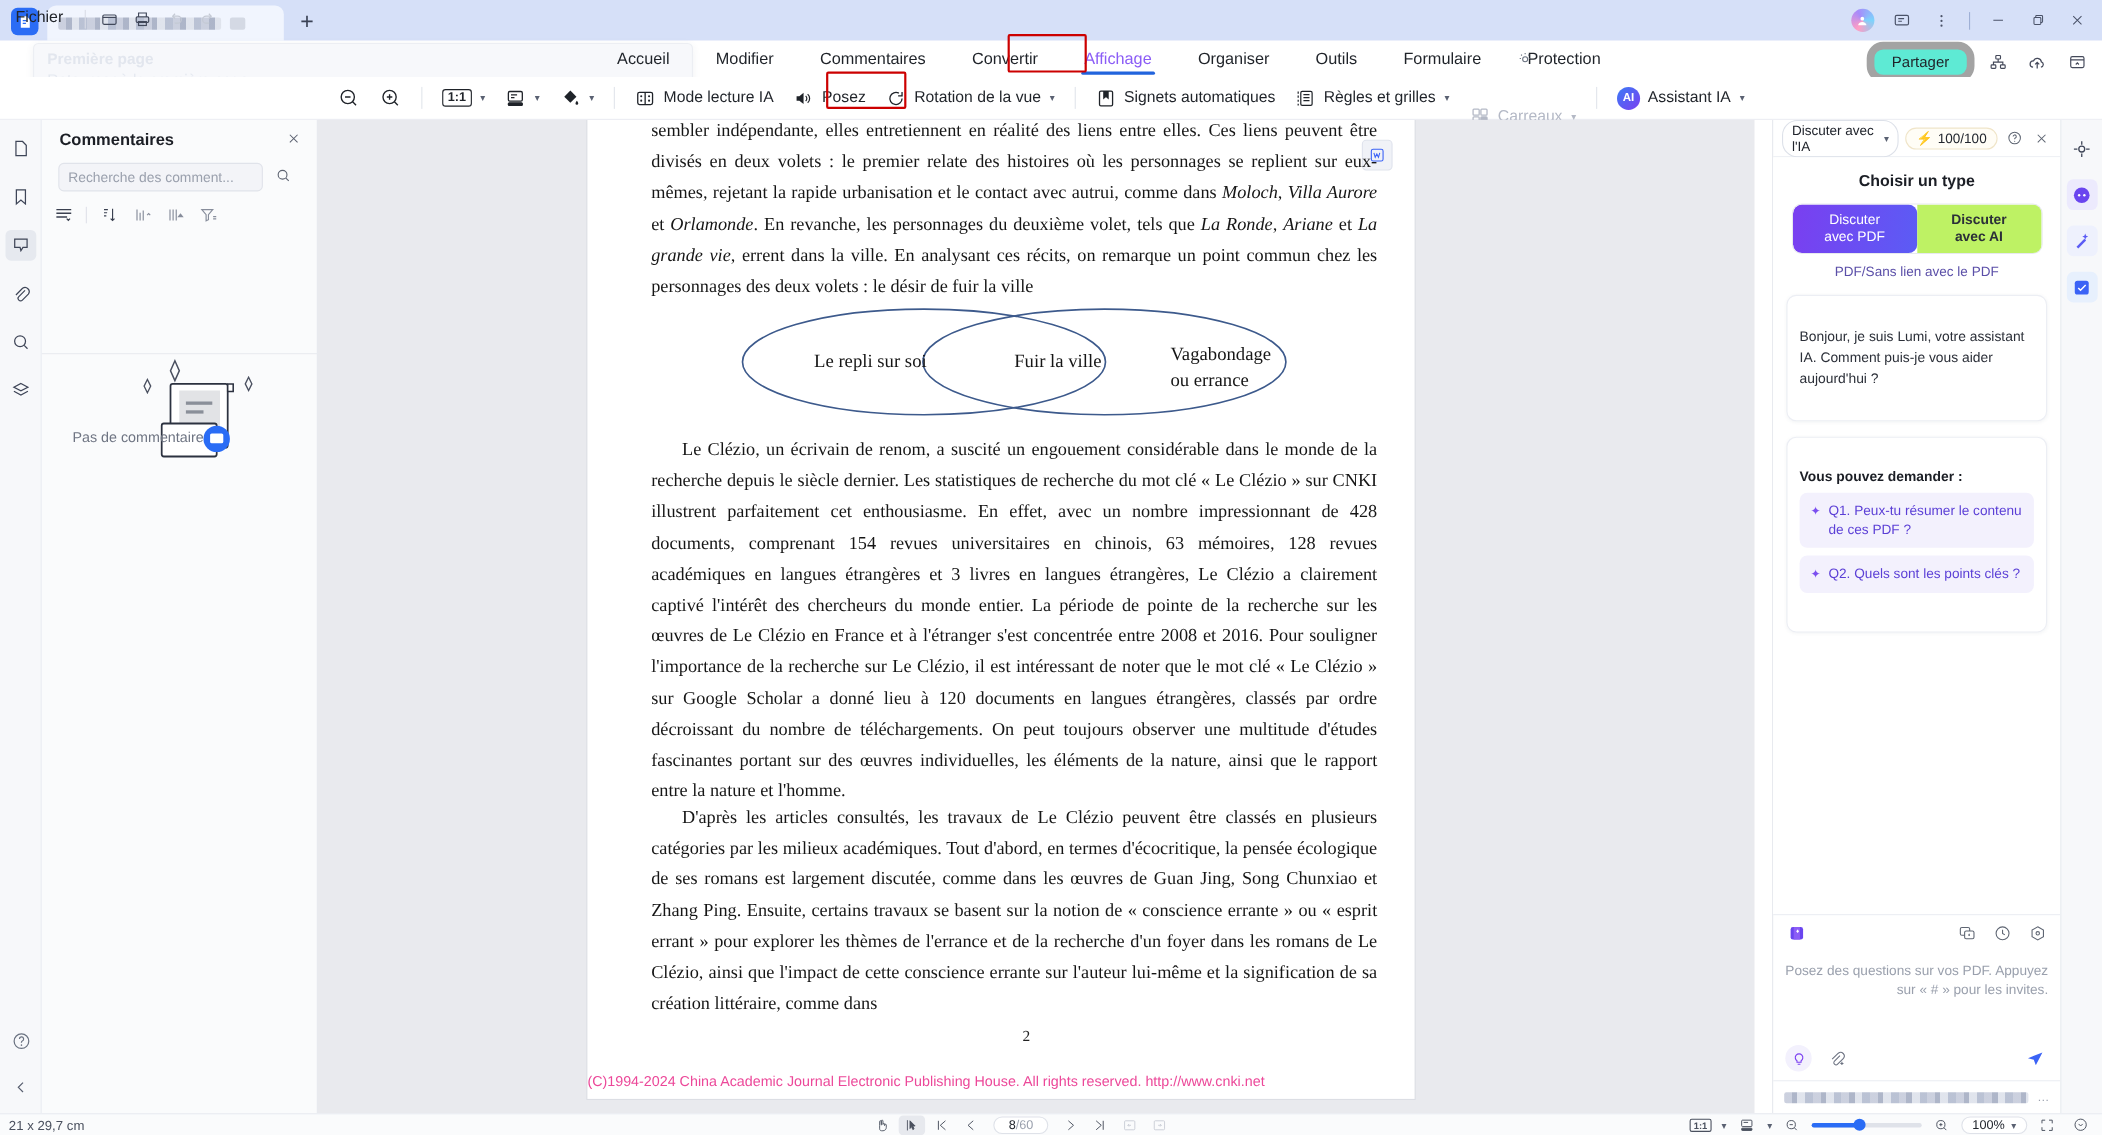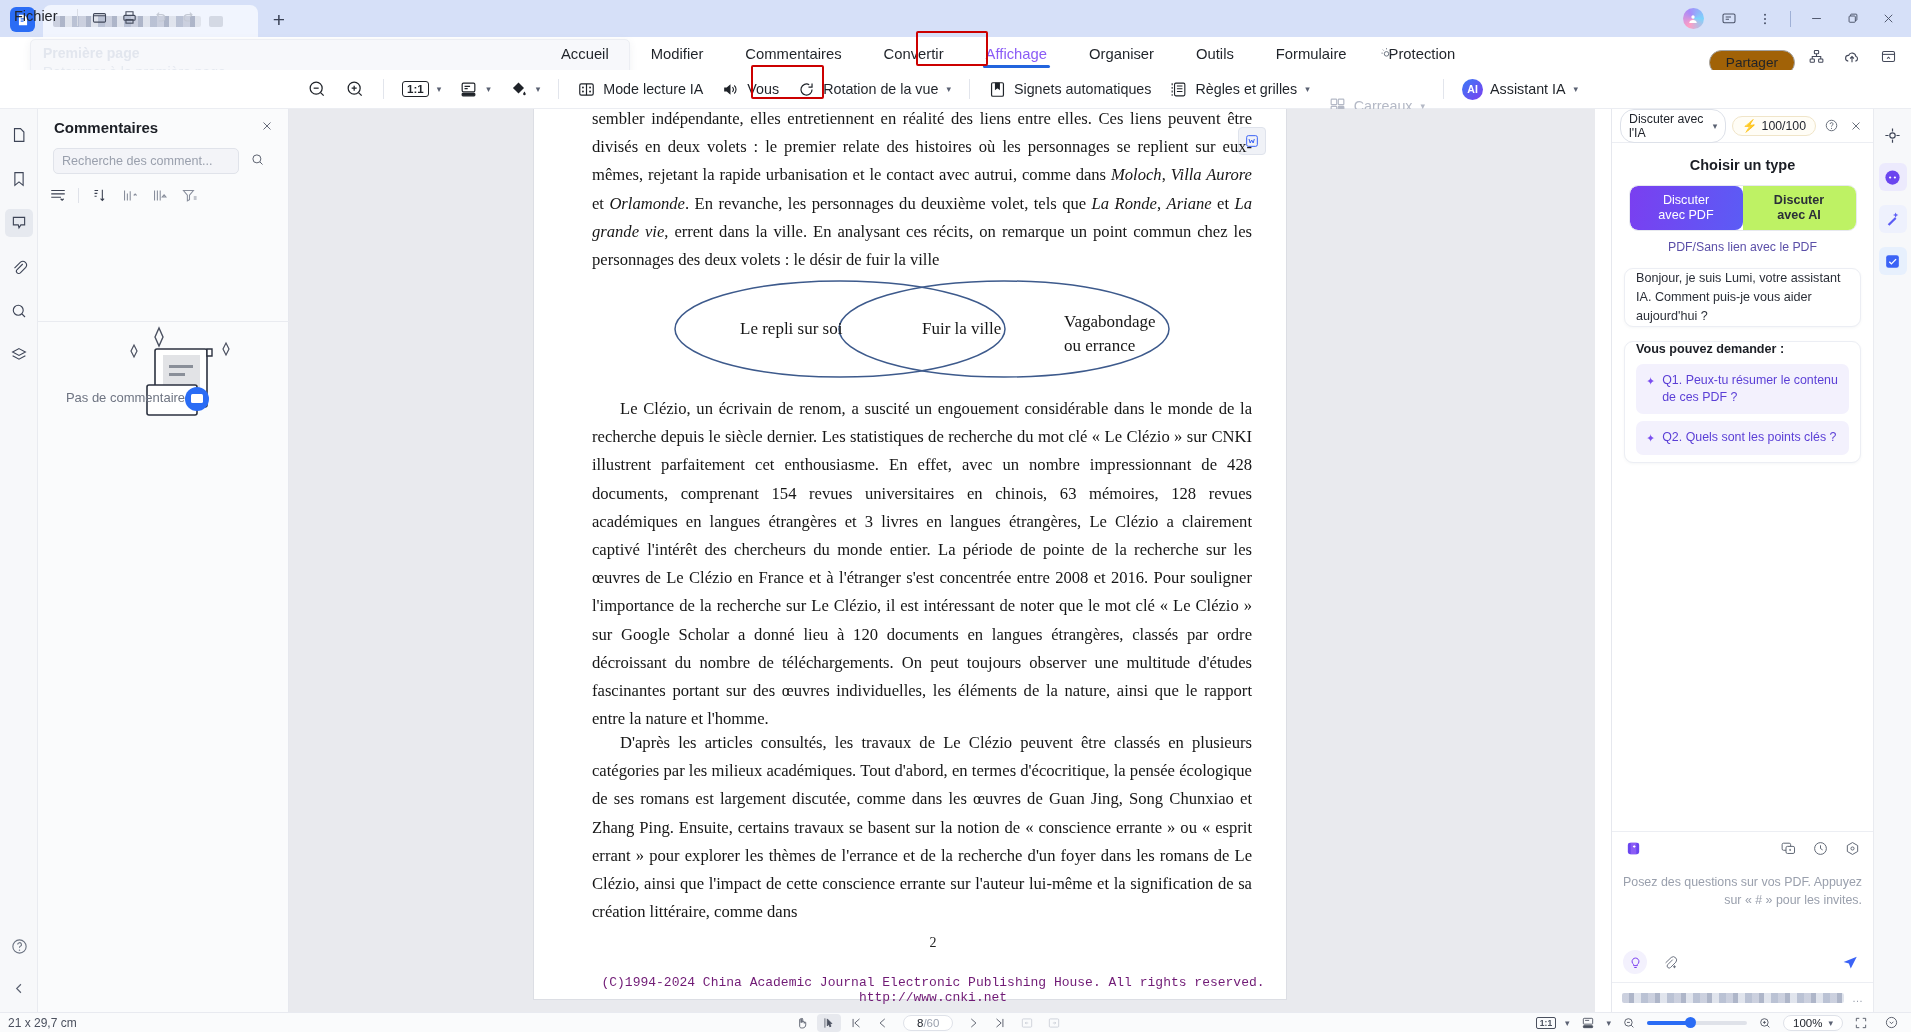--- a/index.html
+++ b/index.html
@@ -93,22 +93,22 @@
   }
   .mtab-annot {
     position:absolute; left: 916px; top: 31px; width: 72px; height: 35px;
     border: 2.5px solid #cc0000; border-radius: 2px; pointer-events:none;
   }
   #lamp { position:absolute; left: 1373px; top: 40px; width:26px;height:26px;
           display:flex;align-items:center;justify-content:center;color:#6a7280;}
 
   #menurow-right { position:absolute; right: 8px; top: 38px; display:flex;align-items:center;gap:6px;}
   #share-btn {
-    border: 1px solid #a3a3a3; border-radius: 15px; padding: 4px 16px;
-    font-size: 13.6px; color: #1f2329; background:#a16207;margin-top:12px;
+    border: 7px solid #a3a3a3; border-radius: 15px; padding: 4px 16px;
+    font-size: 13.6px; color: #1f2329; background:#5eead4;
   }
   .mr-icon { width:30px;height:26px;display:flex;align-items:center;justify-content:center;color:#44495a;}
 
   
   #toolbar {
     position:absolute; top: 70px; left: 0; width: 1911px; height: 39px;
     background:#fff; border-bottom: 1px solid #ebedf2;
     display:flex; align-items:center;
   }
   .tbi {
@@ -176,22 +176,22 @@
     font-size: 16.6px; line-height: 28.2px; color: #161616;
     text-align: justify;
   }
   .ptext.just { text-align: justify; text-align-last: left; }
   #para0 { position:absolute; left:58px; top:-4px; width:660px; }
   #para1 { position:absolute; left:58px; top:286px; width:660px; text-indent: 28px; }
   #para2 { position:absolute; left:58px; top:620px; width:660px; text-indent: 28px; }
   #venn { position:absolute; left: 58px; top: 168px; width: 660px; height: 104px; }
   #pagenum { position:absolute; left:0; top:826px; width:798px; text-align:center;
     font-family:"Liberation Serif",serif; font-size:14px; color:#222;}
-  #footer-note { position:absolute; left:0; top:866px; width:798px; text-align:center;
-    font-family:Liberation Mono, monospace; font-size:13px; color:#701a75;}
+  #footer-note { position:absolute; left:0; top:866px; width:798px; text-align:left;
+    font-family:Liberation Sans, sans-serif; font-size:13px; color:#ec4899;}
   #wm-badge {
     position:absolute; right: 20px; top: 18px; width: 28px; height: 28px;
     border-radius: 4px; background: #f0f2f7; border:1px solid #dfe3ec;
     display:flex;align-items:center;justify-content:center;
   }
 
   
   #aipanel {
     position:absolute; top:109px; right: 38px; width: 262px; height: 903px;
     background:#fff; border-left:1px solid #e6e8ee;
@@ -218,21 +218,21 @@
     margin: 0 auto; width: 228px;
   }
   .seg {
     flex:1; text-align:center; font-size:12.6px; padding:7px 19px; line-height:15px;
   }
   .seg.on { background: linear-gradient(100deg,#7a3ff0,#5b5cf5); color:#fff; border-radius:8px;}
   .seg.off { color:#2b2f38; background:#bef264;font-weight:bold;}
   #ai-sub { text-align:center; font-size:12.3px; color:#5b4fa8; margin-top:9px; }
   .ai-card {
     background:#fff; border:1px solid #eceef4; border-radius:9px;
-    padding: 0 11px; margin-top: 14px;
+    padding: 28px 11px; margin-top: 14px;
     box-shadow: 0 1px 3px rgba(60,70,100,.05);
   }
   .ai-greet { font-size:12.6px; color:#2b2f38; line-height:19px; }
   .ai-ask-title { font-size:12.6px; font-weight:bold; color:#1b1e25; margin-bottom:8px;}
   .ai-q {
     background:#f3f1fd; border-radius:7px; padding: 8px 10px; margin-bottom:7px;
     font-size:12.4px; color:#5b3fd6; line-height:17px;
     display:flex; gap:7px;
   }
   .spark { color:#7b4ff0; font-size:11px; flex:none; padding-top:1px;}
@@ -476,21 +476,21 @@
         <circle cx="16.5" cy="14.5" r="1.2" fill="#1f2329" stroke="none"></circle>
       </svg>
     <span>Mode lecture IA</span>
   </div>
   <div class="tbi">
     <svg viewBox="0 0 24 24" width="19" height="19" fill="#1f2329">
         <path d="M4 9.5h3.2L12 5.5v13L7.2 14.5H4z"></path>
         <path d="M14.4 9a4 4 0 0 1 0 6" fill="none" stroke="#1f2329" stroke-width="1.4"></path>
         <path d="M16.7 7a6.6 6.6 0 0 1 0 10" fill="none" stroke="#1f2329" stroke-width="1.4"></path>
       </svg>
-    <span>Vous</span>
+    <span>Posez</span>
   </div>
   <div class="tbi">
     <svg viewBox="0 0 24 24" width="19" height="19" fill="none" stroke="#1f2329" stroke-width="1.5">
         <path d="M19 12a7 7 0 1 1-3.6-6.1"></path>
         <path d="M19 4.5V9h-4.5"></path>
       </svg>
     <span>Rotation de la vue</span>
     <span class="chev">▾</span>
   </div>
   <div class="tb-sep"></div>

